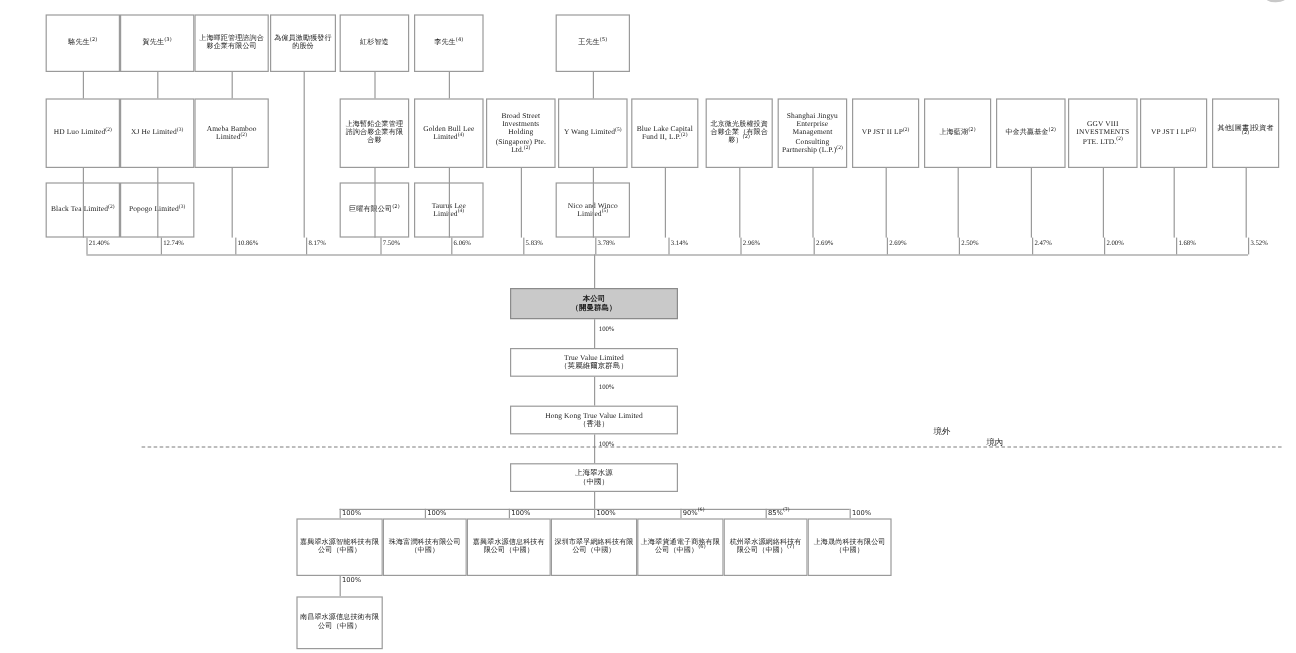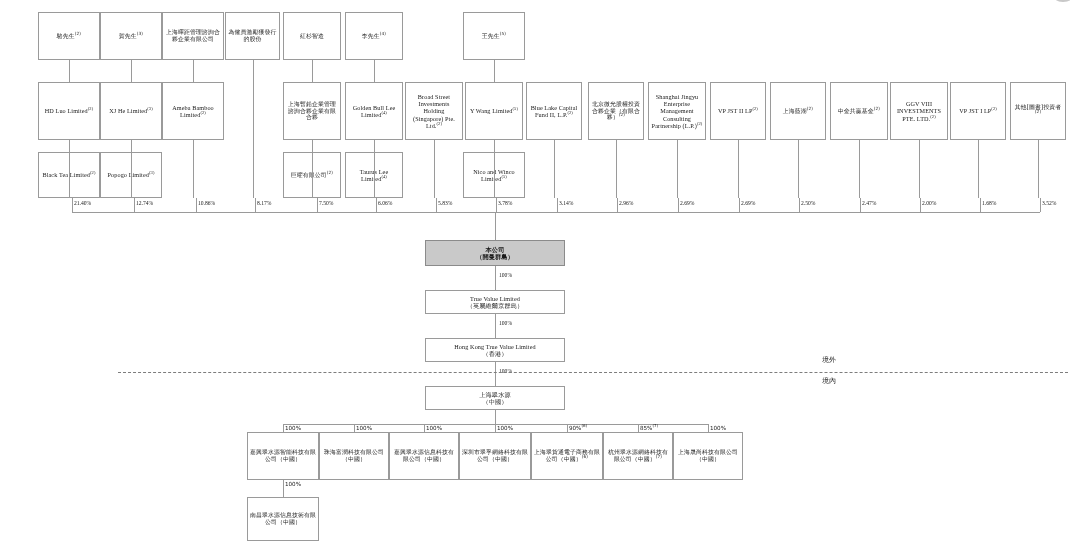--- a/index.html
+++ b/index.html
@@ -222,22 +222,22 @@
         <div style="font-family: &quot;DejaVu Sans&quot;, &quot;Liberation Sans&quot;, sans-serif;">（中國）</div>
       </div>
     </div>
     <div class="vline" style="left: 495px; top: 266px; height: 24px;"></div>
     <div class="vline" style="left: 495px; top: 314px; height: 24px;"></div>
     <div class="vline" style="left: 495px; top: 362px; height: 24px;"></div>
     <div class="pct" style="left: 499px; top: 272px;">100%</div>
     <div class="pct" style="left: 499px; top: 320px;">100%</div>
     <div class="pct" style="left: 499px; top: 368px;">100%</div>
     <div class="dashed" style="left: 118px; top: 372px; width: 950px;"></div>
-    <div class="side-label" style="left: 822px; top: 355px;">境外</div>
-    <div class="side-label" style="left: 822px; top: 376px;">境內</div>
+    <div class="side-label" style="left: 778px; top: 355px;">境外</div>
+    <div class="side-label" style="left: 822px; top: 364px;">境內</div>
     <div class="vline" style="left: 495px; top: 410px; height: 14px;"></div>
     <div class="hline" style="left: 283px; top: 424px; width: 425px;"></div>
     <div class="vline" style="left: 283px; top: 424px; height: 8px;"></div>
     <div class="pct cn" style="left: 285px; top: 425px;">100%</div>
     <div class="box cn" style="left: 247px; top: 432px; width: 72px; height: 48px;">
       <div class="inner">嘉興翠水源智能科技有限公司（中國）</div>
     </div>
     <div class="vline" style="left: 354px; top: 424px; height: 8px;"></div>
     <div class="pct cn" style="left: 356px; top: 425px;">100%</div>
     <div class="box cn" style="left: 319px; top: 432px; width: 70px; height: 48px;">

